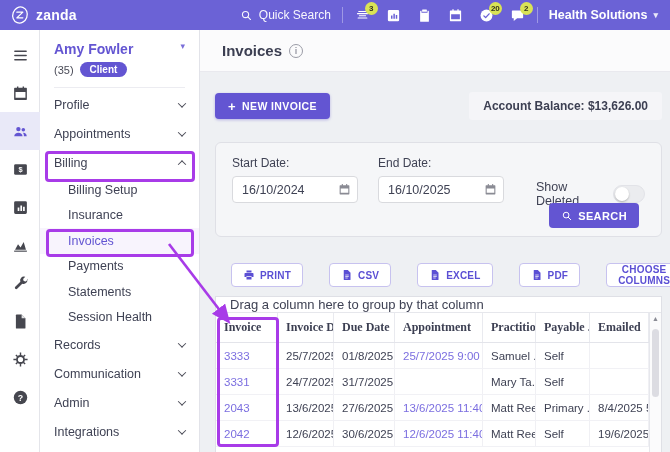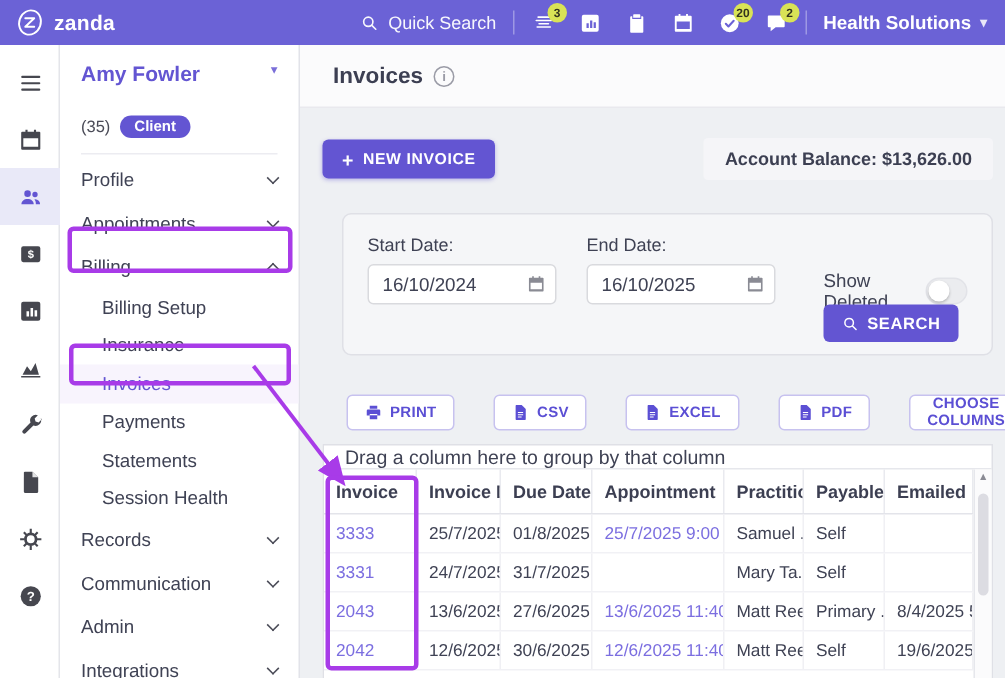--- a/index.html
+++ b/index.html
@@ -30,21 +30,21 @@
   .iconbar { width:40px; background:#fff; border-right:1px solid #e4e5ea; display:flex; flex-direction:column; padding-top:6px; }
   .rail-item { width:40px; height:38px; display:flex; align-items:center; justify-content:center; color:#46474f; cursor:pointer; }
   .rail-item.active { background:#e9e9f8; color:var(--brand,#6355d2); }
 
   
   .client-nav { width:160px; background:#fff; border-right:1px solid #e2e3e9; display:flex; flex-direction:column; }
   .client-head { padding:11px 14px 0 14px; }
   .client-name-row { display:flex; }
   .client-name { color:var(--brand,#6355d2); font-weight:bold; font-size:14px; cursor:pointer; }
   .client-name-row .caret { margin-left:auto; color:var(--brand,#6355d2); cursor:pointer; }
-  .client-meta { display:flex; align-items:center; gap:6px; margin-top:20px; }
+  .client-meta { display:flex; align-items:center; gap:6px; margin-top:5px; }
   .client-age { font-size:11px; color:#4a4b57; }
   .client-pill { background:var(--brand,#6355d2); color:#fff; font-size:10px; font-weight:bold;
                  padding:2px 10px; border-radius:9px; }
   .client-divider { border-bottom:1px solid #ececf1; margin-top:10px; }
   .client-menu { flex:1; padding-top:2px; }
   .menu-item { display:flex; align-items:center; padding:0 14px; cursor:pointer; font-size:12.5px; color:#3f4254; }
   .menu-item.section { height:29px; }
   .menu-item.sub { height:25.5px; padding-left:28px; }
   .menu-item.active { color:var(--brand,#6355d2); background:#f8f4fd; }
   .chev { margin-left:auto; width:6px; height:6px; border-right:1.6px solid #4a4b57; border-bottom:1.6px solid #4a4b57; }
@@ -62,21 +62,21 @@
   .actions-row { margin-top:20px; display:flex; align-items:center; }
   .btn-primary { background:var(--brand,#6355d2); color:#fff; border:none; border-radius:4px; cursor:pointer;
                  font-family:inherit; font-weight:bold; font-size:10.5px; letter-spacing:.4px;
                  height:26px; padding:0 13px; display:flex; align-items:center; gap:6px;
                  box-shadow:0 1px 3px rgba(99,85,210,.4); }
   .plus { font-size:13px; font-weight:bold; line-height:1; }
   .acct-balance { margin-left:auto; background:#f5f5f8; border-radius:3px; padding:7px 14px;
                   font-weight:bold; font-size:12px; color:#3c3f52; }
 
   .filter-panel { position:relative; margin-top:22px; height:95px; background:#f5f6f8;
-                  border:1px solid #dfe0e6; border-radius:6px; padding:13px 16px;margin-left:13px; }
+                  border:1px solid #dfe0e6; border-radius:6px; padding:13px 16px; }
   .filter-fields { display:flex; gap:20px; }
   .field label { display:block; font-size:12px; margin-bottom:6px; color:#3f4254; }
   .date-wrap { position:relative; }
   .date-wrap input { width:126px; height:27px; border:1px solid #d9dade; border-radius:4px; background:#fff;
                      font-family:inherit; font-size:12.5px; color:#3f4254; padding:0 24px 0 9px; }
   .cal-ic { position:absolute; right:7px; top:7px; color:#8a8b94; cursor:pointer; }
   .toggle-group { display:flex; align-items:center; gap:8px; margin-top:24px; margin-left:12px; }
   .toggle-label { font-size:12.5px; }
   .toggle { position:relative; width:36px; height:18px; background:#ebecef; border:1px solid #e2e3e8;
             border-radius:9px; cursor:pointer; }
@@ -92,21 +92,21 @@
                  color:#5b4fd4; font-family:inherit; font-weight:bold; font-size:10px; letter-spacing:.2px;
                  height:24px; padding:0 11px; display:flex; align-items:center; gap:5px;margin-left:16px; }
   .export-right { margin-left:auto; display:flex; gap:10px; }
 
   .grid-panel { margin-top:9px; background:#fff; border:1px solid #dfe0e6; height:158px; display:flex; flex-direction:column; }
   .group-row { height:16px; border-bottom:1px solid #e6e7ec; display:flex; align-items:center; padding-left:14px;
                font-weight:normal; font-size:13px; color:#3f4254; }
   .table-zone { flex:1; display:flex; min-height:0; }
   .grid { flex:1; min-width:0; }
   .tr { display:flex; }
-  .thead { height:30px; border-bottom:1px solid #e3e4ea; }
+  .thead { height:30px; border-bottom:1px solid #e3e4ea;font-family:Liberation Serif, serif; }
   .th { display:flex; align-items:center; padding:0 8px; font-weight:bold; font-size:12px; color:#3c3f52;
         border-right:1px solid #e9eaef; white-space:nowrap; overflow:hidden; cursor:pointer; }
   .rowline { height:26px; border-bottom:1px solid #f1f1f5; }
   .td { display:flex; align-items:center; padding:0 8px; font-size:11.5px; color:#3f4254;
         border-right:1px solid #f0f0f4; white-space:nowrap; overflow:hidden; }
   .td.link { color:var(--link,#7b6ee0); cursor:pointer; }
   .vscroll { width:12px; border-left:1px solid #e6e7ec; background:#fbfbfc; position:relative; cursor:pointer; }
   .vs-arrow { position:absolute; top:2px; left:0; width:100%; text-align:center; font-size:7px; color:#8a8b94; }
   .vs-thumb { position:absolute; top:16px; left:2px; width:7px; height:68px; background:#dcdce2; border-radius:4px; }
 

